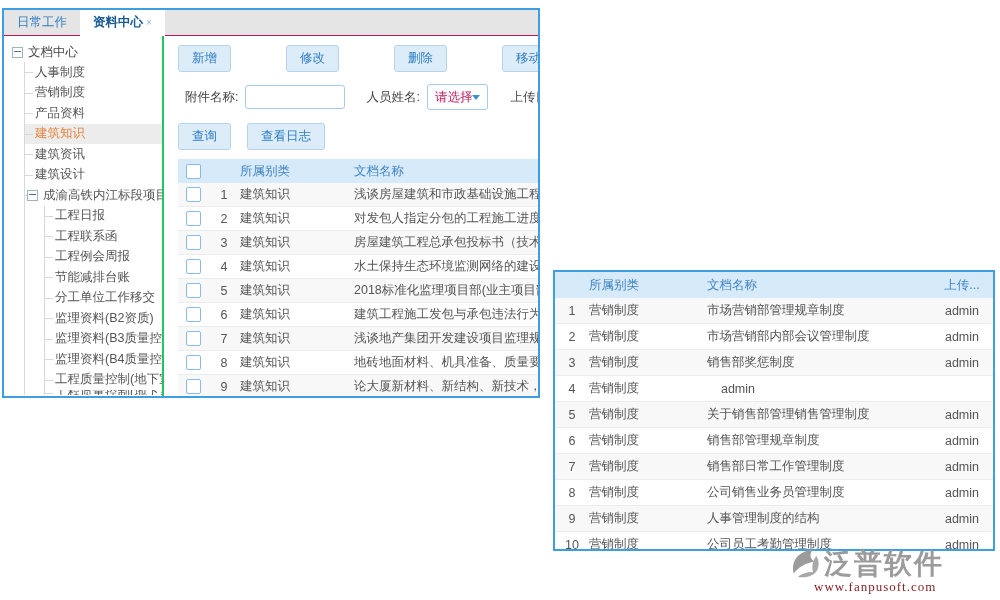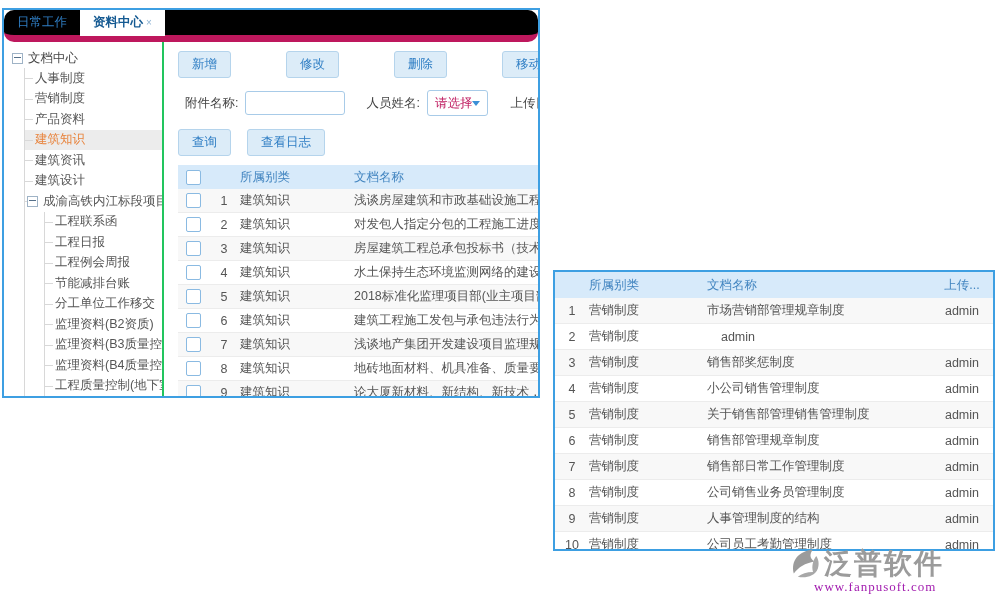--- a/index.html
+++ b/index.html
@@ -7,22 +7,22 @@
     width:1000px;height:600px;position:relative;background:#fff;
     font-family:"Liberation Sans","DejaVu Sans",sans-serif;
     -webkit-font-smoothing:antialiased;overflow:hidden;
   }
   
   .left-panel{
     position:absolute;left:2px;top:8px;width:538px;height:390px;
     border:2px solid #3d9fe2;box-sizing:border-box;background:#fff;
     display:flex;flex-direction:column;overflow:hidden;
   }
-  .tabbar{flex:0 0 25px;height:25px;background:#000000;display:flex;
-    border-bottom:7px solid #be185d;border-radius:10px;}
+  .tabbar{flex:0 0 25px;height:25px;background:#e5e5e5;display:flex;
+    border-bottom:1px solid #be185d;}
   .tab{padding:0 13px;line-height:25px;font-size:12.5px;color:#2f7ec4;cursor:pointer;white-space:nowrap;}
   .tab.active{background:#fff;color:#155a92;font-weight:bold;border-bottom:1px solid #fff;margin-bottom:-1px;}
   .tab-close{font-size:10px;color:#8fb4d4;vertical-align:top;margin-left:3px;font-weight:normal;}
   .panel-body{flex:1;display:flex;min-height:0;}
   
   .sidebar{flex:0 0 160px;width:160px;border-right:2px solid #22c55e;box-sizing:border-box;
     padding:6px 0 0 8px;overflow:hidden;font-size:12.5px;color:#555;}
   .troot{height:20px;display:flex;align-items:center;gap:5px;color:#444;}
   .minusbox{width:9px;height:9px;border:1px solid #9fb3c6;background:#fff;position:relative;flex:0 0 9px;}
   .minusbox::after{content:'';position:absolute;left:1px;right:1px;top:3px;border-top:1px solid #55708a;}
@@ -70,21 +70,21 @@
   .rrow{display:flex;align-items:center;height:25px;border-bottom:1px solid #ececec;cursor:pointer;}
   .rrow:nth-child(even){background:#f8f8f8;}
   .r-num{width:34px;text-align:center;flex:0 0 34px;}
   .r-cat{width:118px;flex:0 0 118px;}
   .r-name{flex:1;min-width:0;overflow:hidden;white-space:nowrap;}
   .r-up{width:62px;text-align:center;flex:0 0 62px;}
   
   .logo{position:absolute;left:788px;top:548px;display:flex;flex-direction:column;align-items:flex-start;}
   .logo-top{display:flex;align-items:center;gap:2px;}
   .brand{font-size:28px;font-weight:bold;color:#9b9b9b;letter-spacing:2px;line-height:28px;}
-  .logo-url{font-size:13px;color:#a21caf;font-family:"Liberation Serif","DejaVu Serif",serif;
+  .logo-url{font-size:13px;color:#7f1d1d;font-family:"Liberation Serif","DejaVu Serif",serif;
     margin-top:-1px;margin-left:26px;letter-spacing:1px;}
 </style>
 </head>
 <body>
 
 <div class="left-panel">
   <div class="tabbar">
     <div class="tab"><span>日常工作</span></div>
     <div class="tab active"><span>资料中心</span><span class="tab-close">×</span></div>
   </div>
@@ -113,24 +113,24 @@
           </div>
         <div class="titem">
             <span class="tlabel">建筑设计</span>
           </div>
         <div class="titem" style="padding-left:2px">
           <span class="minusbox"></span>
           <span class="tlabel">成渝高铁内江标段项目</span>
         </div>
         <div class="tch2">
           <div class="titem">
+              <span class="tlabel">工程日报</span>
+            </div>
+          <div class="titem">
               <span class="tlabel">工程联系函</span>
-            </div>
-          <div class="titem">
-              <span class="tlabel">工程日报</span>
             </div>
           <div class="titem">
               <span class="tlabel">工程例会周报</span>
             </div>
           <div class="titem">
               <span class="tlabel">节能减排台账</span>
             </div>
           <div class="titem">
               <span class="tlabel">分工单位工作移交</span>
             </div>
@@ -277,32 +277,32 @@
   </div>
   <div class="rrow">
     <span class="r-num">1</span>
     <span class="r-cat">营销制度</span>
     <span class="r-name">市场营销部管理规章制度</span>
     <span class="r-up">admin</span>
   </div>
   <div class="rrow">
     <span class="r-num">2</span>
     <span class="r-cat">营销制度</span>
+    <span class="r-name">市场营销部内部会议管理制度</span>
     <span class="r-up">admin</span>
   </div>
   <div class="rrow">
     <span class="r-num">3</span>
     <span class="r-cat">营销制度</span>
     <span class="r-name">销售部奖惩制度</span>
     <span class="r-up">admin</span>
   </div>
   <div class="rrow">
     <span class="r-num">4</span>
     <span class="r-cat">营销制度</span>
-    <span class="r-name">小公司销售管理制度</span>
     <span class="r-up">admin</span>
   </div>
   <div class="rrow">
     <span class="r-num">5</span>
     <span class="r-cat">营销制度</span>
     <span class="r-name">关于销售部管理销售管理制度</span>
     <span class="r-up">admin</span>
   </div>
   <div class="rrow">
     <span class="r-num">6</span>

